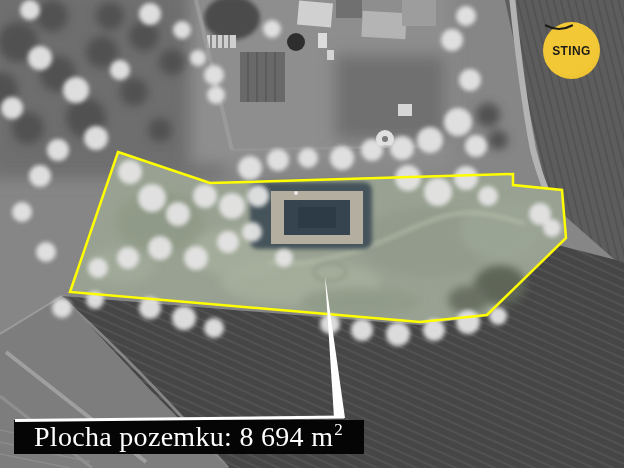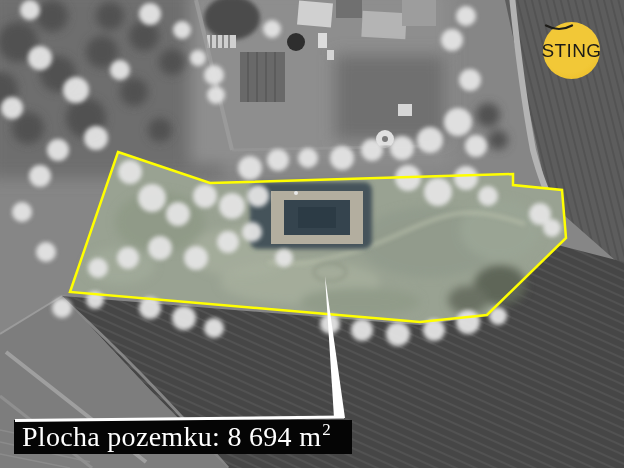--- a/index.html
+++ b/index.html
@@ -3,27 +3,27 @@
 <meta charset="utf-8">
 <style>
   html,body{margin:0;padding:0;background:#222;}
   .stage{position:relative;width:624px;height:468px;overflow:hidden;background:#868686;
          font-family:"Liberation Sans",sans-serif;}
   .stage svg{position:absolute;left:0;top:0;}
   .photo-svg{z-index:1;}
   .overlay-svg{z-index:4;pointer-events:none;}
   .area-label{position:absolute;left:14px;top:420px;width:330px;height:34px;z-index:3;
       background:#050505;color:#ffffff;font-family:"Liberation Serif",serif;
-      font-size:28px;line-height:33px;padding-left:8px;white-space:nowrap;
+      font-size:28px;line-height:33px;padding-left:20px;white-space:nowrap;
       letter-spacing:.3px;}
   .area-label sup{font-size:17px;line-height:0;position:relative;top:-1px;left:1px;}
   .badge{position:absolute;left:543px;top:22px;width:57px;height:57px;border-radius:50%;
       background:radial-gradient(circle at 45% 40%,#f2c837 0 60%,#e8b922 100%);
       z-index:3;display:flex;flex-direction:column;align-items:center;justify-content:center;}
-  .badge .logo-text{color:#1d1c18;font-weight:400;font-size:19px;letter-spacing:.4px;
+  .badge .logo-text{color:#1d1c18;font-weight:700;font-size:12px;letter-spacing:.4px;
       font-family:"Liberation Sans",sans-serif;}
   .badge .smile{display:block;margin-top:1px;}
 </style>
 </head>
 <body>
 
 <div class="stage">
 
   <svg class="photo-svg" width="624" height="468" viewBox="0 0 624 468">
     <defs>

